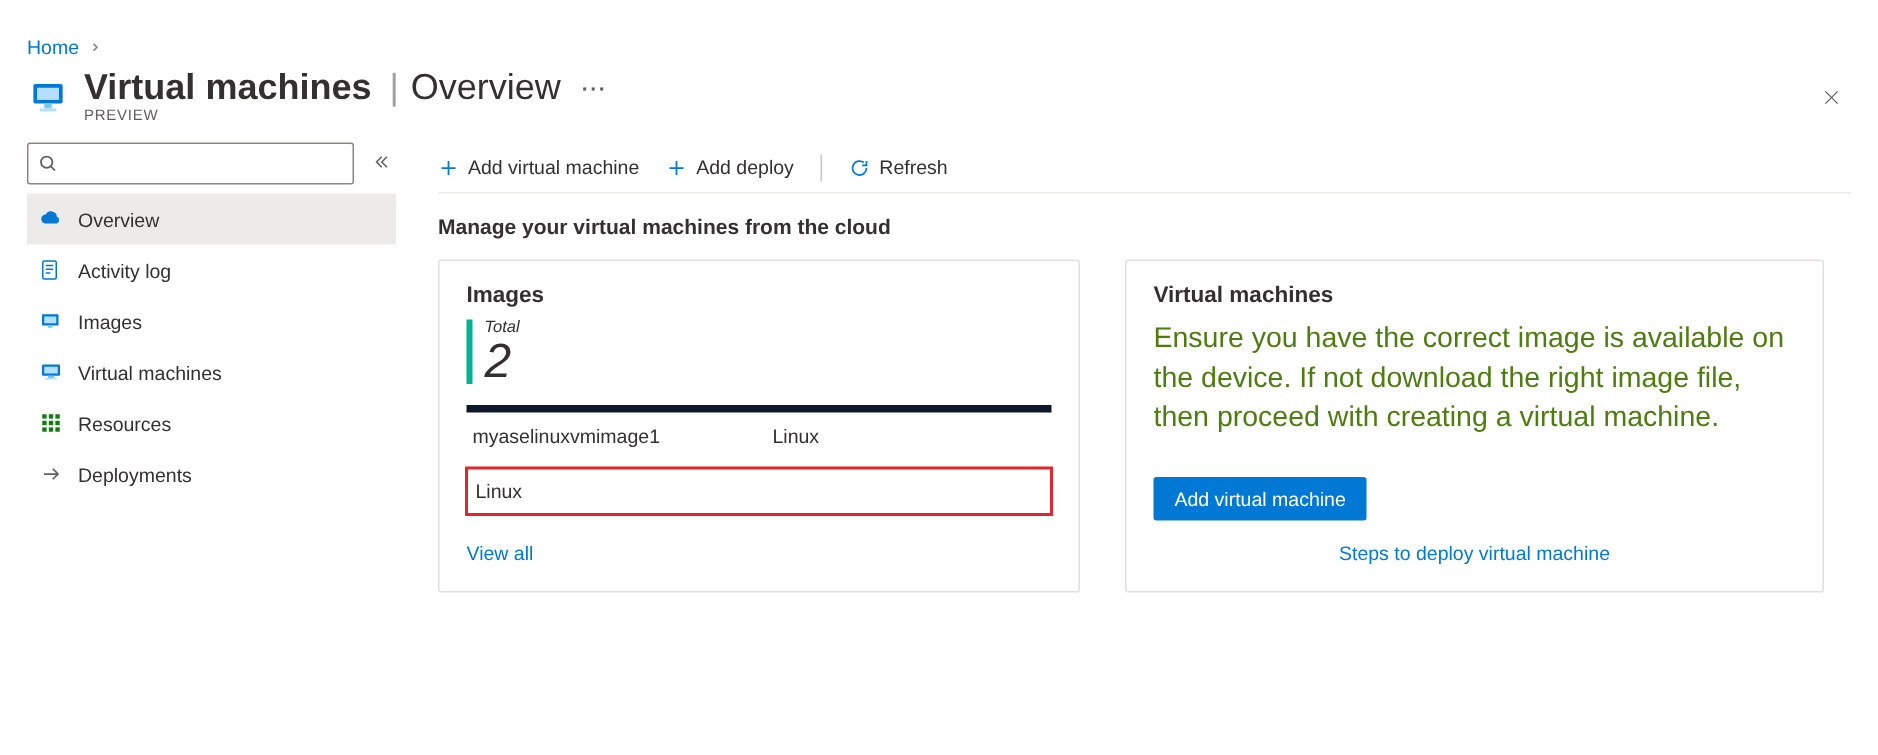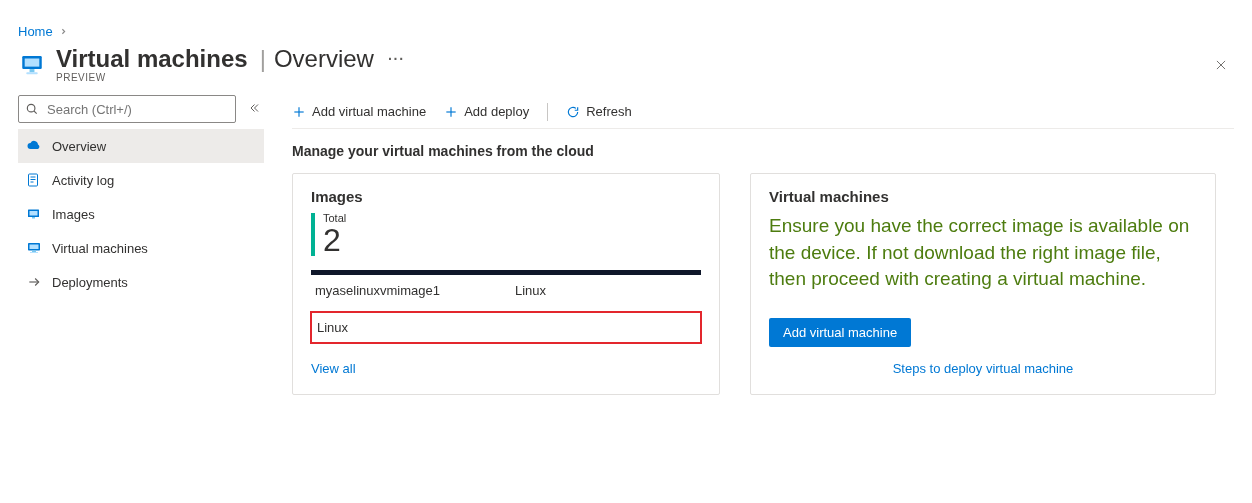--- a/index.html
+++ b/index.html
@@ -155,21 +155,21 @@
   .card-title {
     font-size: 15px;
     font-weight: 600;
     margin-bottom: 8px;
   }
   .total-block {
     display: flex; align-items: stretch; gap: 8px;
     margin-bottom: 14px;
   }
   .total-bar { width:4px; background:#00b294; }
-  .total-text { line-height:1; }
+  .total-text { line-height:1;font-style:italic; }
   .total-label { font-size:11px; color:#323130; }
   .total-num { font-size:32px; font-weight:400; }
   .img-table { width:100%; }
   .img-row {
     display:flex;
     border-top:5px solid #0f172a;
     font-size:13px;
     padding:0;
   }
   .img-row > div { padding:8px 4px; }
@@ -258,21 +258,20 @@
 
   <div class="body">
 
     <div class="sidebar">
       <div class="search-row">
         <div class="search-box">
           <svg width="14" height="14" viewBox="0 0 24 24" fill="none" stroke="#605e5c" stroke-width="2">
               <circle cx="10.5" cy="10.5" r="6.5"></circle>
               <line x1="20" y1="20" x2="15.2" y2="15.2"></line>
             </svg>
-          <input placeholder="Search (Ctrl+/)" style="">
         </div>
         <span class="collapse-chevron">
           <svg width="12" height="12" viewBox="0 0 24 24" fill="none" stroke="#605e5c" stroke-width="2">
               <polyline points="13 5 6 12 13 19"></polyline>
               <polyline points="20 5 13 12 20 19"></polyline>
             </svg>
         </span>
       </div>
       <div class="nav">
         <div class="nav-item active">
@@ -307,20 +306,36 @@
         <div class="nav-item">
           <span class="nav-icon">
             <svg width="16" height="16" viewBox="0 0 32 32">
                 <rect x="4" y="6" width="24" height="15" rx="1.5" fill="#0078d4"></rect>
                 <rect x="7" y="9" width="18" height="9" fill="#b3e0ff"></rect>
                 <rect x="12" y="21" width="8" height="3" fill="#78c8f0"></rect>
                 <rect x="8" y="24" width="16" height="2" fill="#b3e0ff"></rect>
               </svg>
           </span>
           <span>Virtual machines</span>
+        </div>
+        <div class="nav-item">
+          <span class="nav-icon">
+            <svg width="14" height="14" viewBox="0 0 24 24" fill="#107c10">
+                <rect x="2" y="2" width="5" height="5"></rect>
+                <rect x="9.5" y="2" width="5" height="5"></rect>
+                <rect x="17" y="2" width="5" height="5"></rect>
+                <rect x="2" y="9.5" width="5" height="5"></rect>
+                <rect x="9.5" y="9.5" width="5" height="5"></rect>
+                <rect x="17" y="9.5" width="5" height="5"></rect>
+                <rect x="2" y="17" width="5" height="5"></rect>
+                <rect x="9.5" y="17" width="5" height="5"></rect>
+                <rect x="17" y="17" width="5" height="5"></rect>
+              </svg>
+          </span>
+          <span>Resources</span>
         </div>
         <div class="nav-item">
           <span class="nav-icon">
             <svg width="14" height="14" viewBox="0 0 24 24" fill="none" stroke="#605e5c" stroke-width="2">
                 <polyline points="4 12 20 12"></polyline>
                 <polyline points="14 6 20 12 14 18"></polyline>
               </svg>
           </span>
           <span>Deployments</span>
         </div>

